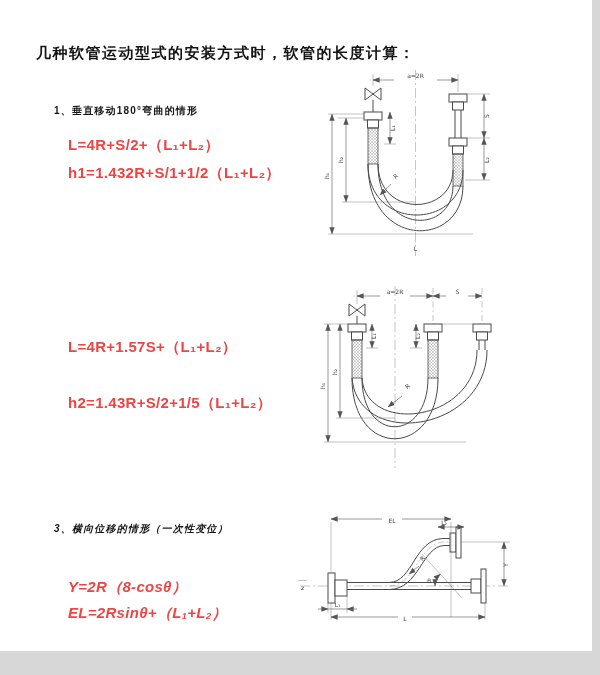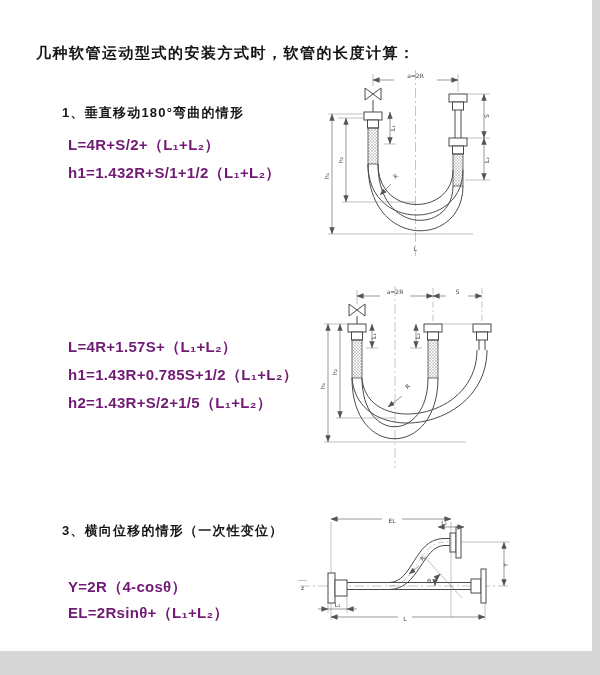--- a/index.html
+++ b/index.html
@@ -11,28 +11,28 @@
   .page{position:absolute;inset:0;background:#fff;}
   .edge-right{position:absolute;top:0;right:0;width:8px;height:675px;background:#d7d7d7;}
   .edge-bottom{position:absolute;left:0;bottom:0;width:600px;height:24px;background:#d7d7d7;}
   .title{
     position:absolute;left:36px;top:20px;white-space:nowrap;
     font-size:15px;font-weight:bold;letter-spacing:1.5px;color:#141414;margin-top:24px;
   }
   .section{position:absolute;width:300px;height:130px;}
   #sec1{left:46px;top:104px;}
   #sec2{left:46px;top:306px;}
-  #sec3{left:46px;top:522px;}
+  #sec3{left:46px;top:522px;font-style:italic;}
   .sec-heading{
-    position:absolute;left:16px;top:0;white-space:nowrap;
-    font-size:13px;font-weight:bold;letter-spacing:1.2px;color:#161616;
+    position:absolute;left:8px;top:0;white-space:nowrap;
+    font-size:10px;font-weight:bold;letter-spacing:1.2px;color:#161616;
   }
   .formula{
     position:absolute;left:22px;white-space:nowrap;
-    font-size:15px;font-weight:bold;letter-spacing:.3px;color:#701a75;
+    font-size:15px;font-weight:bold;letter-spacing:.3px;color:#ef4444;
   }
   .f1{top:32px}.f2{top:60px}.f3{top:88px}
   #sec3 .f1{top:30px}#sec3 .f2{top:56px}#sec3 .f3{top:82px}
   .diag{position:absolute;}
   #diag1{left:318px;top:64px;}
   #diag2{left:316px;top:280px;}
   #diag3{left:294px;top:496px;}
   svg .obj{stroke:#4a4a4a;stroke-width:1;fill:none;}
   svg .fl{stroke:#4a4a4a;stroke-width:1;fill:#ffffff;}
   svg .braid{stroke:#4a4a4a;stroke-width:.8;}
@@ -49,27 +49,26 @@
   <div class="title">几种软管运动型式的安装方式时，软管的长度计算：</div>
 
   <div class="section" id="sec1">
     <div class="sec-heading">1、垂直移动180°弯曲的情形</div>
     <div class="formula f1">L=4R+S/2+（L₁+L₂）</div>
     <div class="formula f2">h1=1.432R+S/1+1/2（L₁+L₂）</div>
   </div>
 
   <div class="section" id="sec2">
     <div class="formula f1">L=4R+1.57S+（L₁+L₂）</div>
-    <div class="formula f2">h1=1.43R+0.785S+1/2（L₁+L₂）</div>
     <div class="formula f3">h2=1.43R+S/2+1/5（L₁+L₂）</div>
   </div>
 
   <div class="section" id="sec3">
     <div class="sec-heading">3、横向位移的情形（一次性变位）</div>
-    <div class="formula f2">Y=2R（4-cosθ）</div>
+    <div class="formula f2">Y=2R（8-cosθ）</div>
     <div class="formula f3">EL=2Rsinθ+（L₁+L₂）</div>
   </div>
 
   <svg class="diag" id="diag1" width="268" height="200" viewBox="0 0 268 200">
     <defs>
       <pattern id="br1" width="3" height="3" patternUnits="userSpaceOnUse">
         <path d="M0 0 L3 3 M3 0 L0 3" stroke="#8f8f8f" stroke-width=".4"></path>
       </pattern>
       <marker id="ar1" markerUnits="userSpaceOnUse" markerWidth="7" markerHeight="7" viewBox="0 0 10 10" refX="9.5" refY="5" orient="auto-start-reverse">
         <path d="M0 1.2 L10 5 L0 8.8 Z" fill="#555"></path>

